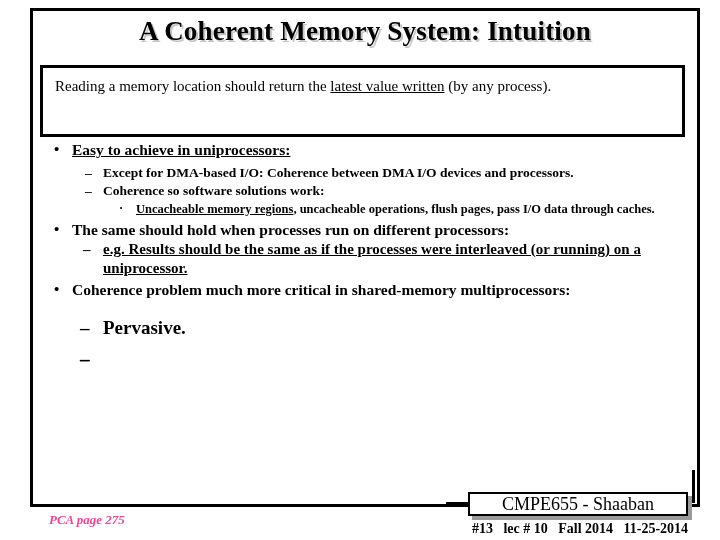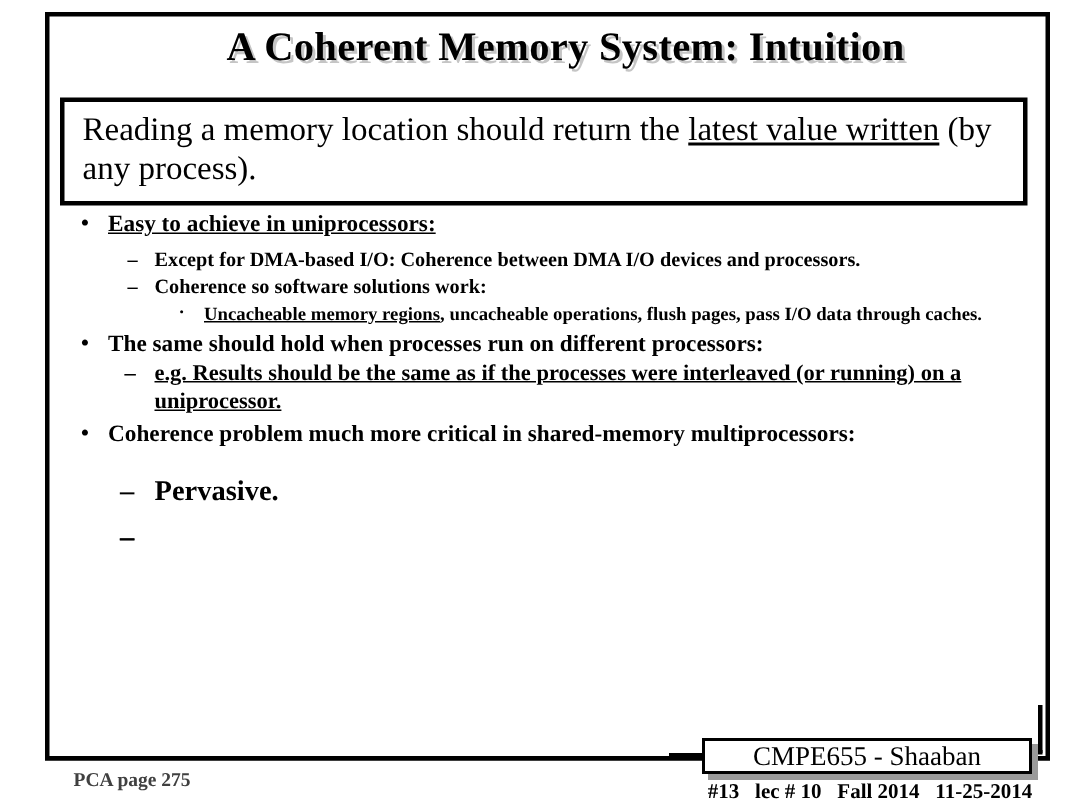--- a/index.html
+++ b/index.html
@@ -32,40 +32,39 @@
     position: absolute;
     left: 34px;
     top: 16px;
     width: 662px;
     text-align: center;
     font-size: 27px;
     font-weight: bold;
     letter-spacing: 0.2px;
     white-space: nowrap;
     text-shadow: 2px 2px 0 rgba(150,150,150,0.55);
-    margin-left: 12px;
   }
 
   
   #quote-box {
     position: absolute;
     left: 40px;
     top: 65px;
     width: 645px;
     height: 72px;
     border: 3px solid #000000;
     box-sizing: border-box;
     background: #ffffff;
   }
   #quote-text {
     position: absolute;
     left: 12px;
     top: 5px;
     right: 8px;
-    font-size: 22px;
+    font-size: 15px;
     line-height: 26px;
     font-weight: normal;
   }
   .u { text-decoration: underline; }
 
   
   #body-content {
     position: absolute;
     left: 40px;
     top: 140px;
@@ -278,21 +277,21 @@
   </div>
 
   <div class="lvl2big" style="margin-top:4px;">
     <span class="bul">–</span>
   </div>
 
 </div>
 
 <div id="footer-rule"></div>
 
-<div id="pca-ref" style="color: #404040;">PCA page 275</div>
+<div id="pca-ref" style="color: #ec4899; font-style: italic;">PCA page 275</div>
 
 <div id="course-badge-wrap">
   <div id="badge-connector-left"></div>
   <div id="badge-connector-right"></div>
   <div id="badge-connector-right2"></div>
   <div id="course-badge-shadow"></div>
   <div id="course-badge">CMPE655 - Shaaban</div>
 </div>
 
 <div id="lecture-meta">#13   lec # 10   Fall 2014   11-25-2014</div>

